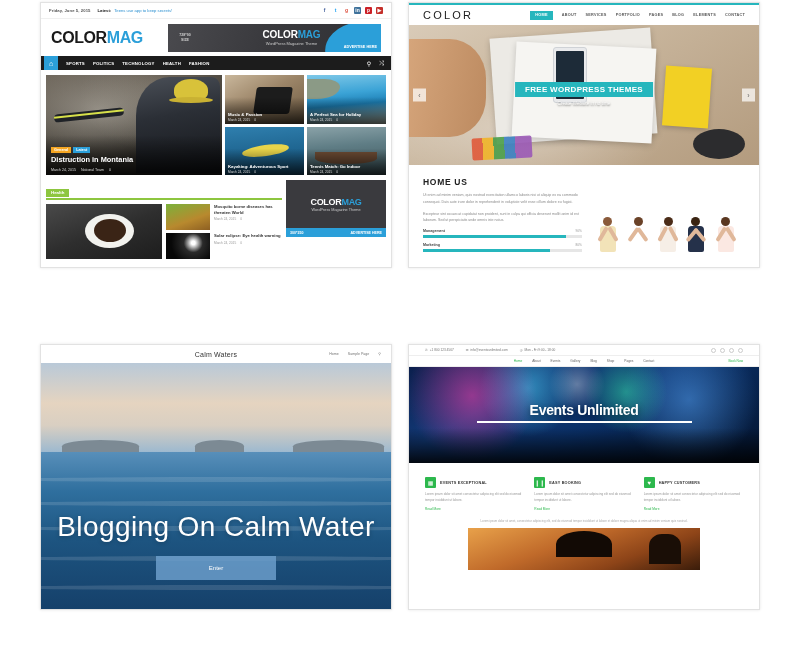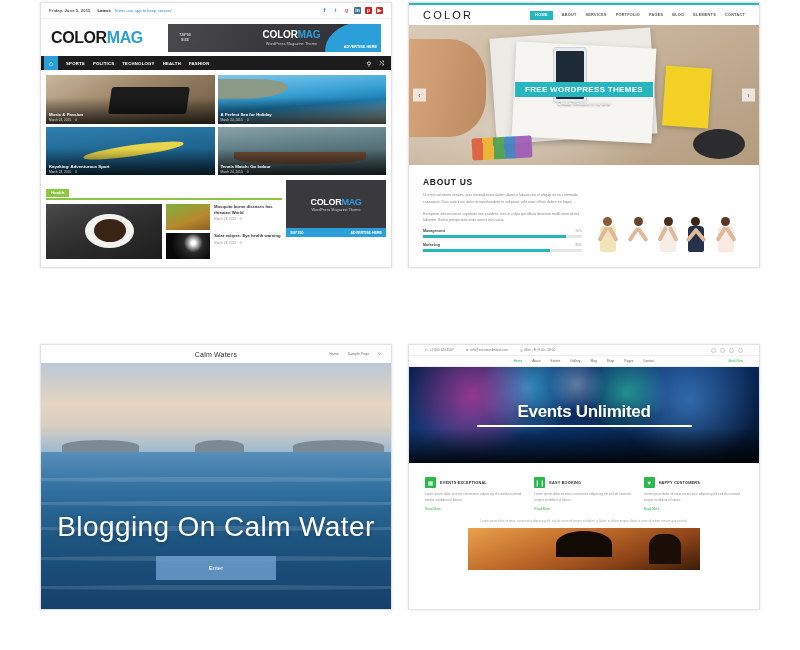--- a/index.html
+++ b/index.html
@@ -241,21 +241,21 @@
              background: linear-gradient(150deg,#0b1f4d 0%,#123a78 28%,#0a2f66 55%,#04142e 100%); }
   .ev-lights { position:absolute; inset:0;
     background: radial-gradient(circle at 18% 30%, rgba(255,60,170,.55), transparent 22%),
                 radial-gradient(circle at 34% 22%, rgba(80,220,255,.5), transparent 20%),
                 radial-gradient(circle at 62% 26%, rgba(60,255,180,.45), transparent 18%),
                 radial-gradient(circle at 80% 34%, rgba(90,170,255,.5), transparent 24%),
                 radial-gradient(circle at 48% 18%, rgba(255,255,255,.35), transparent 14%); }
   .ev-crowd { position: absolute; left:0; right:0; bottom:0; height: 36%;
               background: linear-gradient(transparent, rgba(0,0,0,.85)); }
   .ev-hero-t { position: absolute; left: 0; right: 0; top: 36%; text-align: center;
-               color: #fff; font-size: 17px; font-weight: bold; letter-spacing: -.3px;
+               color: #fff; font-size: 14px; font-weight: bold; letter-spacing: -.3px;
                text-shadow: 0 2px 6px rgba(0,0,0,.45); }
   .ev-hero-t:after { content:""; display:block; width: 215px; height: 2px; background: #fff;
                margin: 3px auto 0; }
   .ev-feats { padding: 14px 16px 8px; display: flex; gap: 10px; }
   .ev-feat { flex: 1; }
   .ev-feat-h { display: flex; align-items: center; gap: 4px; }
   .ev-ico { width: 11px; height: 11px; background: #2db84d; color: #fff; font-size: 6px;
             display: flex; align-items: center; justify-content: center; border-radius: 1px; }
   .ev-feat-t { font-size: 3.8px; font-weight: bold; color: #333; letter-spacing: .2px; }
   .ev-feat-p { font-size: 3.1px; color: #999; line-height: 1.85; margin-top: 4px; }
@@ -315,20 +315,37 @@
       <span class="cm-nav-i">TECHNOLOGY</span>
       <span class="cm-nav-i">HEALTH</span>
       <span class="cm-nav-i">FASHION</span>
       <span class="cm-nav-r">
         <span>⚲</span>
         <span>⤭</span>
       </span>
     </div>
 
     <div class="cm-body">
+      <div class="cm-feat">
+        <div class="smoke"></div>
+        <div class="cm-fire"></div>
+        <div class="cm-helm"></div>
+        <div class="cm-arm"></div>
+        <div class="cm-shade"></div>
+        <div class="cm-badges">
+          <span class="cm-badge bg-o">General</span>
+          <span class="cm-badge bg-b">Latest</span>
+        </div>
+        <div class="cm-ftitle">Distruction in Montania</div>
+        <div class="cm-fmeta">
+          <span>March 24, 2015</span>
+          <span>National Team</span>
+          <span>0</span>
+        </div>
+      </div>
       <div class="cm-grid">
         <div class="cm-cell img-piano">
           <div class="ov"></div>
           <div class="cm-ctitle">Music &amp; Passion</div>
           <div class="cm-cmeta">
             <span>March 24, 2015</span>
             <span>0</span>
           </div>
         </div>
         <div class="cm-cell img-beach">
@@ -431,21 +448,21 @@
       <div class="tt-mouse"></div>
       <div class="tt-badge">
         <div class="tt-badge-t">FREE WORDPRESS THEMES</div>
         <div class="tt-badge-s">Create Website in no time</div>
       </div>
       <div class="tt-arrow l">‹</div>
       <div class="tt-arrow r">›</div>
     </div>
     <div class="tt-about">
       <div class="tt-about-l">
-        <div class="tt-h2">ABOUT US</div>
+        <div class="tt-h2">HOME US</div>
         <div class="tt-p">Ut enim ad minim veniam, quis nostrud exercitation ullamco laboris nisi ut aliquip ex ea commodo consequat. Duis aute irure dolor in reprehenderit in voluptate velit esse cillum dolore eu fugiat.</div>
         <div class="tt-p">Excepteur sint occaecat cupidatat non proident, sunt in culpa qui officia deserunt mollit anim id est laborum. Sed ut perspiciatis unde omnis iste natus.</div>
         <div class="tt-skill">
           <div class="tt-skill-row">
             <span class="tt-skill-n">Management</span>
             <span class="tt-skill-v">90%</span>
           </div>
           <div class="tt-bar">
                 <i id="skill0" style="width: 90%;"></i>
               </div>

